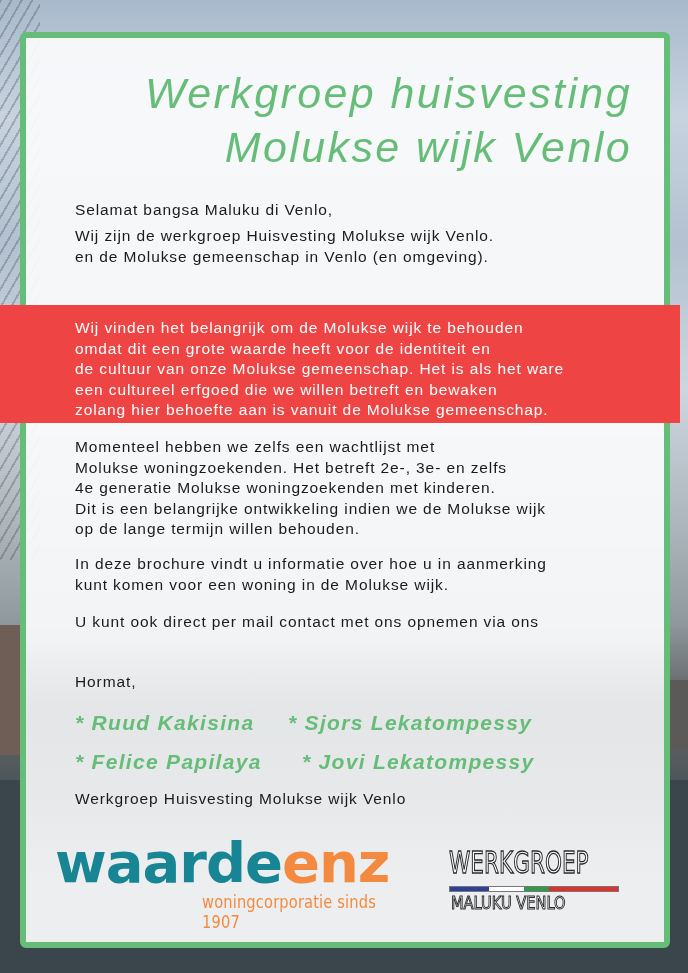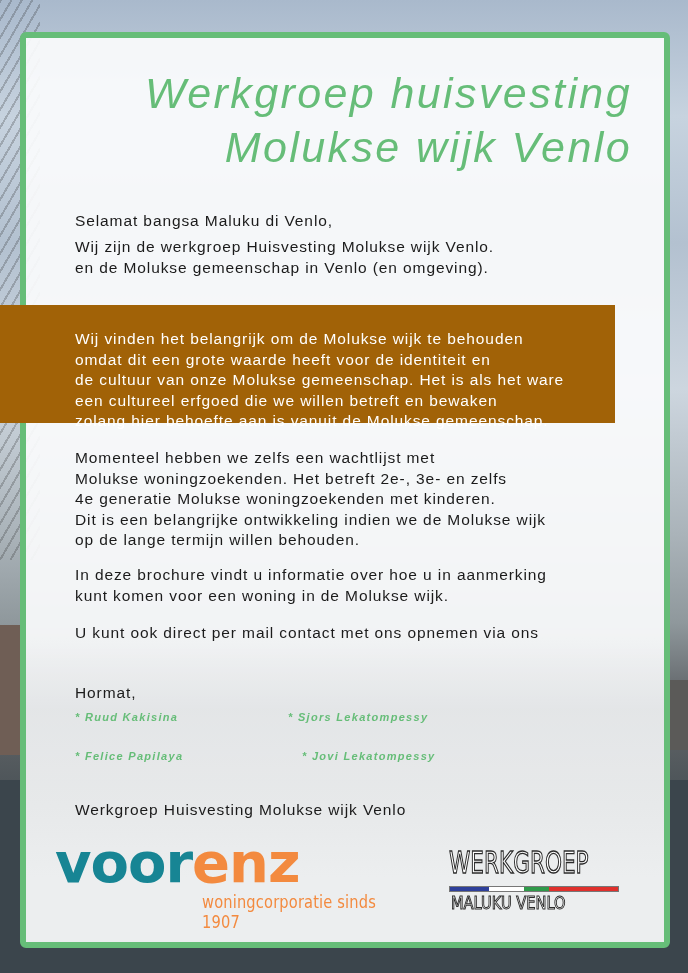--- a/index.html
+++ b/index.html
@@ -55,35 +55,34 @@
     font-size: 43px; line-height: 54px;
     letter-spacing: 2.4px;
   }
 
   .para {
     position: absolute; left: 75px;
     color: #1b1b1b;
     font-size: 15.5px; line-height: 20.5px;
     letter-spacing: 0.9px;
     white-space: pre;
-    margin-top: 11px;
   }
 
   .band {
-    position: absolute; left: 0; top: 305px; width: 615px; height: 118px;
-    background: #a16207;
+    position: absolute; left: 0; top: 305px; width: 680px; height: 118px;
+    background: #ef4444;
   }
   .band .para { color: #ffffff; top: 13px; left: 75px; }
 
   .green-italic {
     color: #66bd78; font-style: italic; font-weight: bold;
   }
 
   .names {
-    position: absolute; left: 75px; font-size: 11px; letter-spacing: 1.3px;
+    position: absolute; left: 75px; font-size: 21px; letter-spacing: 1.3px;
     color: #66bd78; font-style: italic; font-weight: bold;
   }
 
   .logo-woonwenz {
     position: absolute; left: 55px; top: 840px; width: 370px; height: 80px;
   }
   .ww-word {
     position: absolute; left: 0; top: -12px;
     font-family: "DejaVu Sans", sans-serif; font-weight: bold;
     font-size: 56px; letter-spacing: -1px; line-height: 70px;
@@ -155,21 +154,21 @@
 <div class="para" style="top:672px;">Hormat,</div>
 
 <div class="names" style="top:711px;">* Ruud Kakisina</div>
 <div class="names" style="top:711px; left:288px;">* Sjors Lekatompessy</div>
 <div class="names" style="top:750px;">* Felice Papilaya</div>
 <div class="names" style="top:750px; left:302px;">* Jovi Lekatompessy</div>
 
 <div class="para" style="top:789px;">Werkgroep Huisvesting Molukse wijk Venlo</div>
 
 <div class="logo-woonwenz">
-  <div class="ww-word"><span class="teal">voor</span><span class="orange">enz</span></div>
+  <div class="ww-word"><span class="teal">waarde</span><span class="orange">enz</span></div>
   <div class="ww-tag">woningcorporatie sinds 1907</div>
 </div>
 
 <div class="logo-werkgroep">
   <div class="wg-top">WERKGROEP</div>
   <div class="wg-flag">
     <span style="width:23%; background:#2e3f9a;"></span>
     <span style="width:21%; background:#ffffff;"></span>
     <span style="width:15%; background:#2f9a4a;"></span>
     <span style="width:41%; background:#e0302c;"></span>

